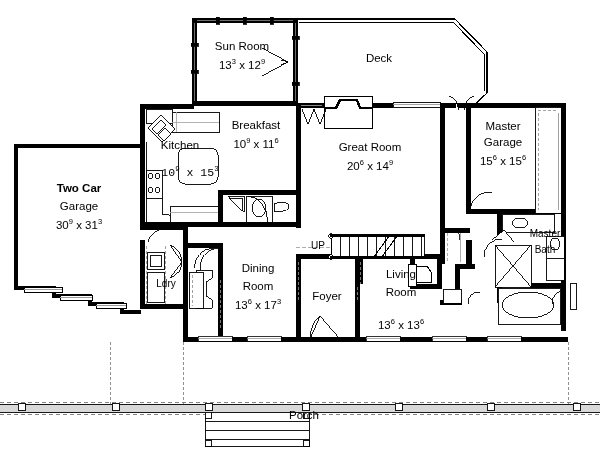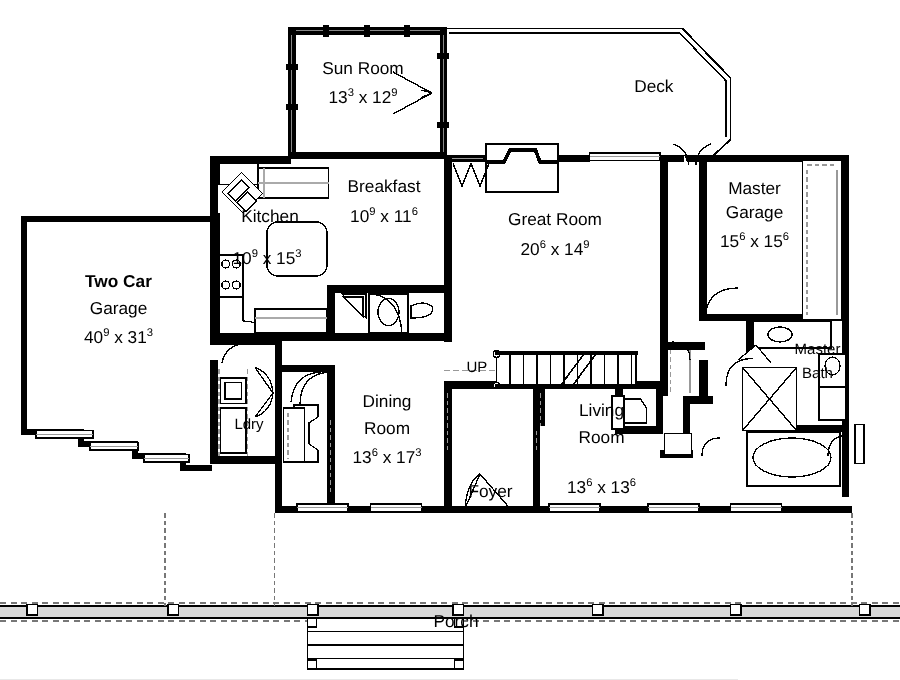--- a/index.html
+++ b/index.html
@@ -1,18 +1,18 @@
 <!DOCTYPE html>
 <html><head>
 <meta charset="utf-8">
 <style>
   html,body{margin:0;padding:0;background:#ffffff;}
   body{width:600px;height:453px;overflow:hidden;
        font-family:"Liberation Sans","DejaVu Sans",sans-serif;color:#000;}
-  #plan{position:relative;width:492px;height:453px;background:#a3a3a3;}
+  #plan{position:relative;width:492px;height:453px;background:#3b82f6;}
   #plan svg{position:absolute;left:0;top:0;}
   .lbl{position:absolute;text-align:center;line-height:1.12;
        font-family:"Liberation Sans","DejaVu Sans",sans-serif;
        color:#000;white-space:nowrap;}
   .rm-name{font-size:11.5px;}
   .rm-dim{font-size:11.5px;}
   .sup{font-size:7.5px;vertical-align:super;}
   .small{font-size:10px;}
 </style>
 </head>
@@ -384,37 +384,37 @@
 
 <div class="lbl rm-name" style="left:182px;top:40px;width:120px;">
   <span>Sun Room</span>
 </div>
 <div class="lbl rm-dim" style="left:182px;top:58px;width:120px;">
   <span>13</span><span class="sup">3</span>
   <span>x</span>
   <span>12</span><span class="sup">9</span>
 </div>
 
-<div class="lbl rm-name" style="left:339px;top:52px;width:110px;text-align:right;">
+<div class="lbl rm-name" style="left:324px;top:52px;width:110px;">
   <span>Deck</span>
 </div>
 
 <div class="lbl rm-name" style="left:196px;top:119px;width:120px;">
   <span>Breakfast</span>
 </div>
 <div class="lbl rm-dim" style="left:196px;top:137px;width:120px;">
   <span>10</span><span class="sup">9</span>
   <span>x</span>
   <span>11</span><span class="sup">6</span>
 </div>
 
 <div class="lbl rm-name" style="left:140px;top:139px;width:80px;">
   <span>Kitchen</span>
 </div>
-<div class="lbl rm-dim" style="left:133px;top:165px;width:90px;">
+<div class="lbl rm-dim" style="left:145px;top:165px;width:90px;font-family:Liberation Mono, monospace;">
   <span>10</span><span class="sup">9</span>
   <span>x</span>
   <span>15</span><span class="sup">3</span>
 </div>
 
 <div class="lbl rm-name" style="left:315px;top:141px;width:110px;">
   <span>Great Room</span>
 </div>
 <div class="lbl rm-dim" style="left:315px;top:159px;width:110px;">
   <span>20</span><span class="sup">6</span>
@@ -441,38 +441,38 @@
   <span>Bath</span>
 </div>
 
 <div class="lbl rm-name" style="left:24px;top:182px;width:110px;font-weight:bold;">
   <span>Two Car</span>
 </div>
 <div class="lbl rm-name" style="left:24px;top:200px;width:110px;">
   <span>Garage</span>
 </div>
 <div class="lbl rm-dim" style="left:24px;top:218px;width:110px;">
-  <span>40</span><span class="sup">9</span>
+  <span>30</span><span class="sup">9</span>
   <span>x</span>
   <span>31</span><span class="sup">3</span>
 </div>
 
 <div class="lbl rm-name" style="left:222px;top:262px;width:72px;">
   <span>Dining</span>
 </div>
 <div class="lbl rm-name" style="left:222px;top:280px;width:72px;">
   <span>Room</span>
 </div>
 <div class="lbl rm-dim" style="left:222px;top:298px;width:72px;">
   <span>13</span><span class="sup">6</span>
   <span>x</span>
   <span>17</span><span class="sup">3</span>
 </div>
 
-<div class="lbl rm-name" style="left:298px;top:290px;width:58px;margin-top:32px;">
+<div class="lbl rm-name" style="left:298px;top:290px;width:58px;">
   <span>Foyer</span>
 </div>
 
 <div class="lbl rm-name" style="left:365px;top:268px;width:72px;">
   <span>Living</span>
 </div>
 <div class="lbl rm-name" style="left:365px;top:286px;width:72px;">
   <span>Room</span>
 </div>
 <div class="lbl rm-dim" style="left:365px;top:304px;width:72px;margin-top:14px;">

